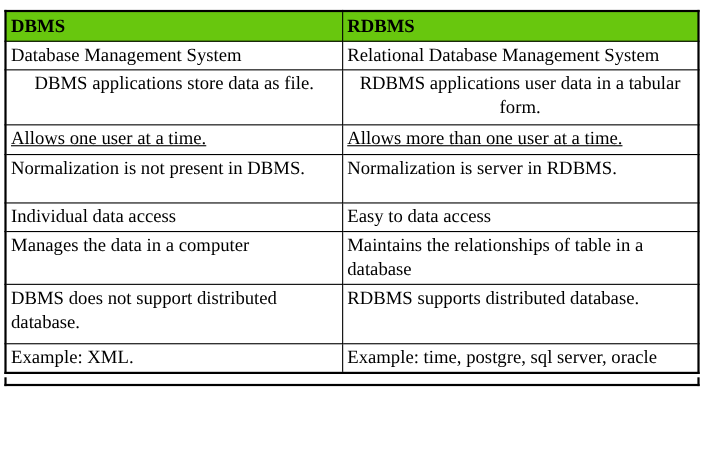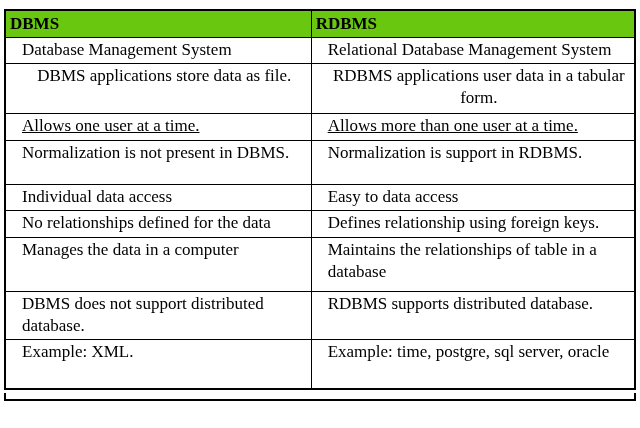--- a/index.html
+++ b/index.html
@@ -33,21 +33,21 @@
     font-size: 17px;
     padding: 2px 4px;
     height: 22px;
     margin-left: 36px;
   }
   table.cmp-table td {
     border: 1px solid #000000;
     vertical-align: top;
     font-size: 17px;
     line-height: 1.3;
-    padding: 1px 4px 2px 16px;
+    padding: 1px 4px 2px 4px;
     overflow: hidden;
   }
   
   tbody tr:nth-child(1)  td { height: 22px; }
   tbody tr:nth-child(2)  td { height: 46px; text-align: center; }
   tbody tr:nth-child(3)  td { height: 23px; text-decoration: underline; }
   tbody tr:nth-child(4)  td { height: 40px; }
   tbody tr:nth-child(5)  td { height: 22px; }
   tbody tr:nth-child(6)  td { height: 23px; }
   tbody tr:nth-child(7)  td { height: 50px; }
@@ -87,29 +87,25 @@
       <tr>
         <td>DBMS applications store data as file.</td>
         <td>RDBMS applications user data in a tabular form.</td>
       </tr>
       <tr>
         <td>Allows one user at a time.</td>
         <td>Allows more than one user at a time.</td>
       </tr>
       <tr>
         <td>Normalization is not present in DBMS.</td>
-        <td>Normalization is support in RDBMS.</td>
+        <td>Normalization is server in RDBMS.</td>
       </tr>
       <tr>
         <td>Individual data access</td>
         <td>Easy to data access</td>
-      </tr>
-      <tr>
-        <td>No relationships defined for the data</td>
-        <td>Defines relationship using foreign keys.</td>
       </tr>
       <tr>
         <td>Manages the data in a computer</td>
         <td>Maintains the relationships of table in a database</td>
       </tr>
       <tr>
         <td>DBMS does not support distributed database.</td>
         <td>RDBMS supports distributed database.</td>
       </tr>
       <tr>

